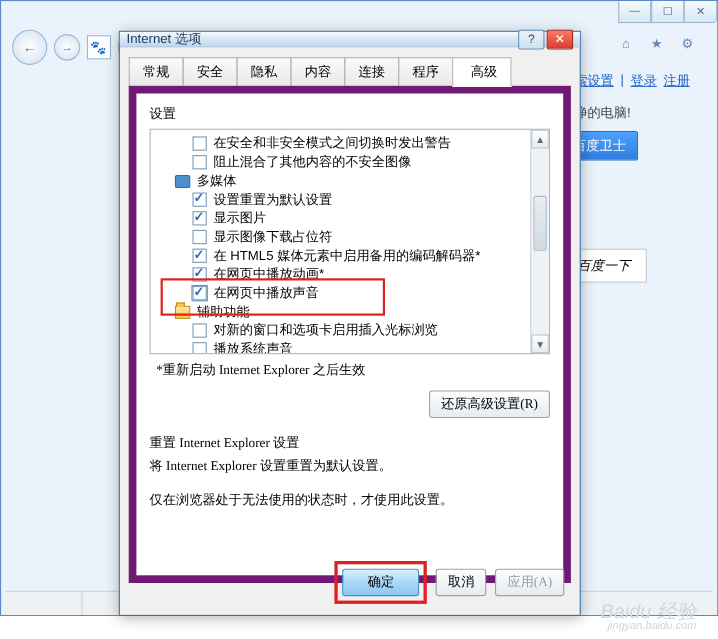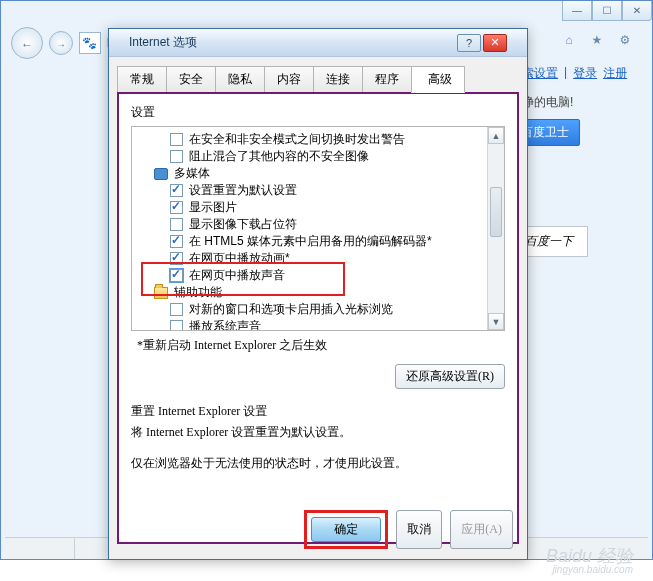--- a/index.html
+++ b/index.html
@@ -23,31 +23,31 @@
 .sidelinks span { text-decoration: underline; cursor: pointer; }
 .sidemsg { color: #444; margin-bottom: 8px; }
 .bdws { background: linear-gradient(#4ea1ff,#2f7de0); color: #fff; padding: 4px 10px; border: 1px solid #2a6bc0; border-radius: 2px; display: inline-block; margin-bottom: 80px; }
 .bdyx { background: #fff; border: 1px solid #bfc6cc; padding: 6px 14px; display: inline-block; font-style: italic; }
 
 .bottom-tabs { position: absolute; bottom: 0; left: 4px; right: 4px; height: 22px; background: #eef2f5; border-top: 1px solid #c8d0d8; display: flex; }
 .bottom-tabs span { width: 70px; border-right: 1px solid #c8d0d8; }
 
 
 .dlg { position: absolute; left: 108px; top: 28px; width: 420px; height: 532px; background: #f0f0f0; border: 1px solid #3a6ea5; box-shadow: 0 2px 12px rgba(0,0,0,.3); }
-.dlg-title { height: 28px; background: linear-gradient(#f7fbff,#d7e6f5 50%,#c3d8ed); display: flex; align-items: center; padding: 0 20px; border-bottom: 1px solid #b0c4de; }
+.dlg-title { height: 14px; background: linear-gradient(#f7fbff,#d7e6f5 50%,#c3d8ed); display: flex; align-items: center; padding: 0 6px; border-bottom: 1px solid #b0c4de; }
 .dlg-title .t { flex: 1; color: #1a3a5a; font-size: 12px; }
 .dlg-title .tbtns { display: flex; gap: 2px; }
 .tbt { width: 24px; height: 18px; border: 1px solid #6a8fb5; border-radius: 2px; background: linear-gradient(#eaf2fa,#cde0ef); font-size: 11px; display: flex; align-items: center; justify-content: center; color: #2a4a6a; }
 .tbt.close { background: linear-gradient(#ff7a6a,#d83a2a); border-color: #a02a1a; color: #fff; }
 
 .tabs { display: flex; margin: 8px 8px 0 8px; position: relative; top: 1px; }
 .tab { padding: 4px 12px; border: 1px solid #b5b5b5; border-bottom: none; background: linear-gradient(#fafafa,#e8e8e8); font-size: 12px; margin-right: -1px; cursor: pointer; }
 .tab.active { background: #fff; border-bottom: 1px solid #fff; position: relative; z-index: 2; padding-left: 16px; }
 
-.panel { margin: 0 8px 8px 8px; border: 2px solid #701a75; background: #fff; height: 452px; padding: 10px 12px; position: relative; }
+.panel { margin: 0 8px 8px 8px; border: 7px solid #701a75; background: #fff; height: 452px; padding: 10px 12px; position: relative; }
 
 .group-label { font-size: 12px; margin-bottom: 5px; }
 .treebox { border: 1px solid #b5b5b5; height: 205px; background: #fff; overflow: hidden; position: relative; padding: 4px 0 0 8px; font-family: SimSun, Tahoma; }
 .row { display: flex; align-items: center; height: 17px; font-size: 12px; white-space: nowrap; }
 .indent1 { padding-left: 14px; }
 .indent2 { padding-left: 30px; }
 .cb { width: 13px; height: 13px; border: 1px solid #7a9ab5; margin-right: 6px; background: #fff; position: relative; flex-shrink: 0; }
 .cb.checked::after { content: "✓"; position: absolute; top: -3px; left: 0; font-size: 12px; color: #2a6ac0; font-weight: bold; }
 .cb.checked.hl::after { color: #2a6ac0; }
 .cb.hl { box-shadow: 0 0 0 1px #5a9ae0; }
@@ -62,21 +62,21 @@
 
 .restartnote { font-size: 12px; margin: 6px 0 10px 6px; font-family: Liberation Serif, serif; }
 .restore-row { text-align: right; margin-bottom: 14px; }
 .btn { border: 1px solid #9aa4ae; background: linear-gradient(#fdfdfd,#e6ecf1); padding: 3px 10px; font-size: 12px; border-radius: 3px; cursor: pointer; font-family: SimSun; }
 
 .reset-title { font-size: 12px; margin-bottom: 4px; font-family: SimSun; }
 .reset-row { display: flex; align-items: flex-start; gap: 8px; }
 .reset-desc { flex: 1; font-size: 12px; font-family: SimSun; }
 .warn-note { font-size: 12px; margin-top: 14px; font-family: SimSun; }
 
-.dlg-buttons { position: absolute; bottom: 10px; right: 14px; display: flex; gap: 8px; }
+.dlg-buttons { position: absolute; bottom: 10px; right: 14px; display: flex; gap: 8px; align-items: center; }
 .okwrap { border: 3px solid #e02020; padding: 4px; }
 .btn.primary { background: linear-gradient(#daf0fc,#a8d8f5 50%,#8ec8ef); border: 1px solid #4a90c0; padding: 3px 22px; font-family: SimSun; }
 .btn.disabled { color: #9a9a9a; }
 
 .watermark { position: absolute; right: 20px; bottom: 6px; color: #cfd6dc; font-size: 18px; font-style: italic; pointer-events: none; }
 .watermark small { font-size: 10px; display: block; text-align: right; margin-top: -4px; }
 </style>
 </head>
 <body>
 

